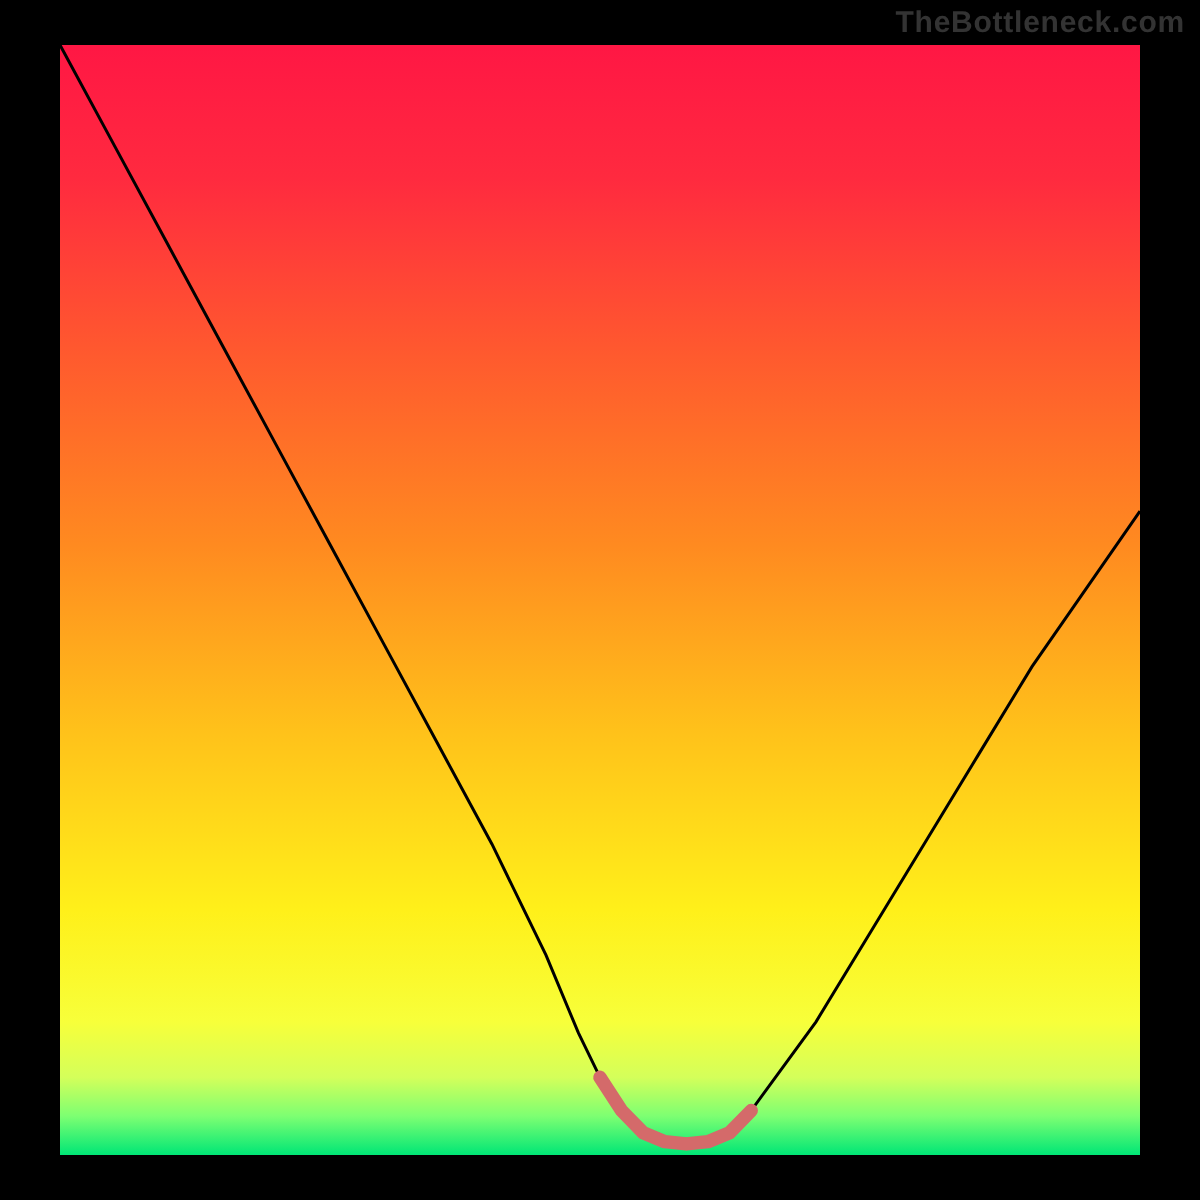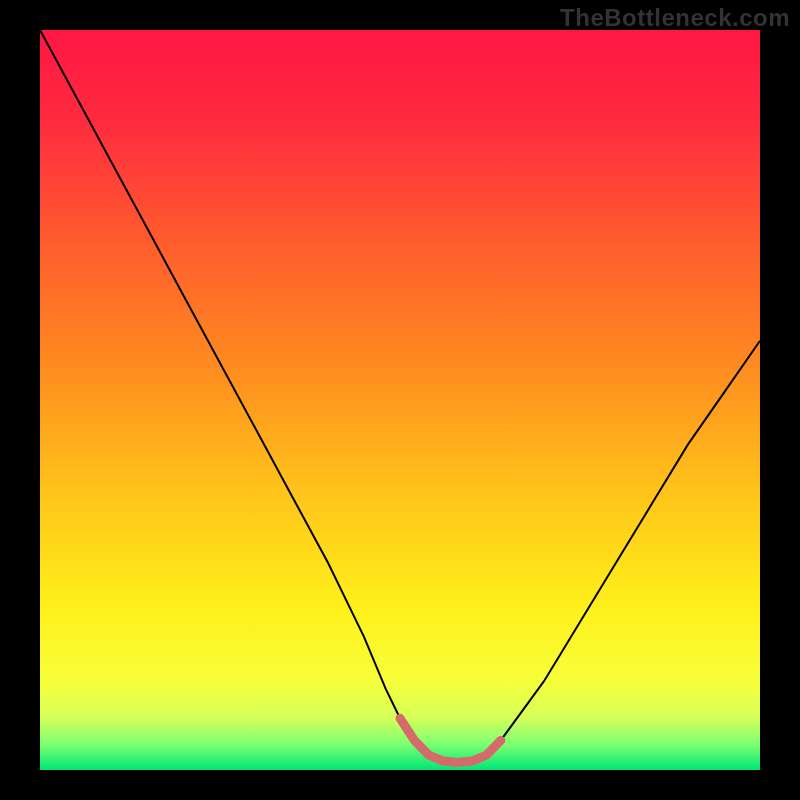--- a/index.html
+++ b/index.html
@@ -15,21 +15,21 @@
     position: relative;
     width: 800px;
     height: 800px;
     background: #000;
   }
   .watermark {
     position: absolute;
     top: 4px;
     right: 10px;
     color: #333;
-    font-size: 24px;
+    font-size: 20px;
     font-weight: 600;
     letter-spacing: 0.5px;
     z-index: 5;
     user-select: none;
   }
   svg {
     display: block;
   }
 </style>
 </head>

